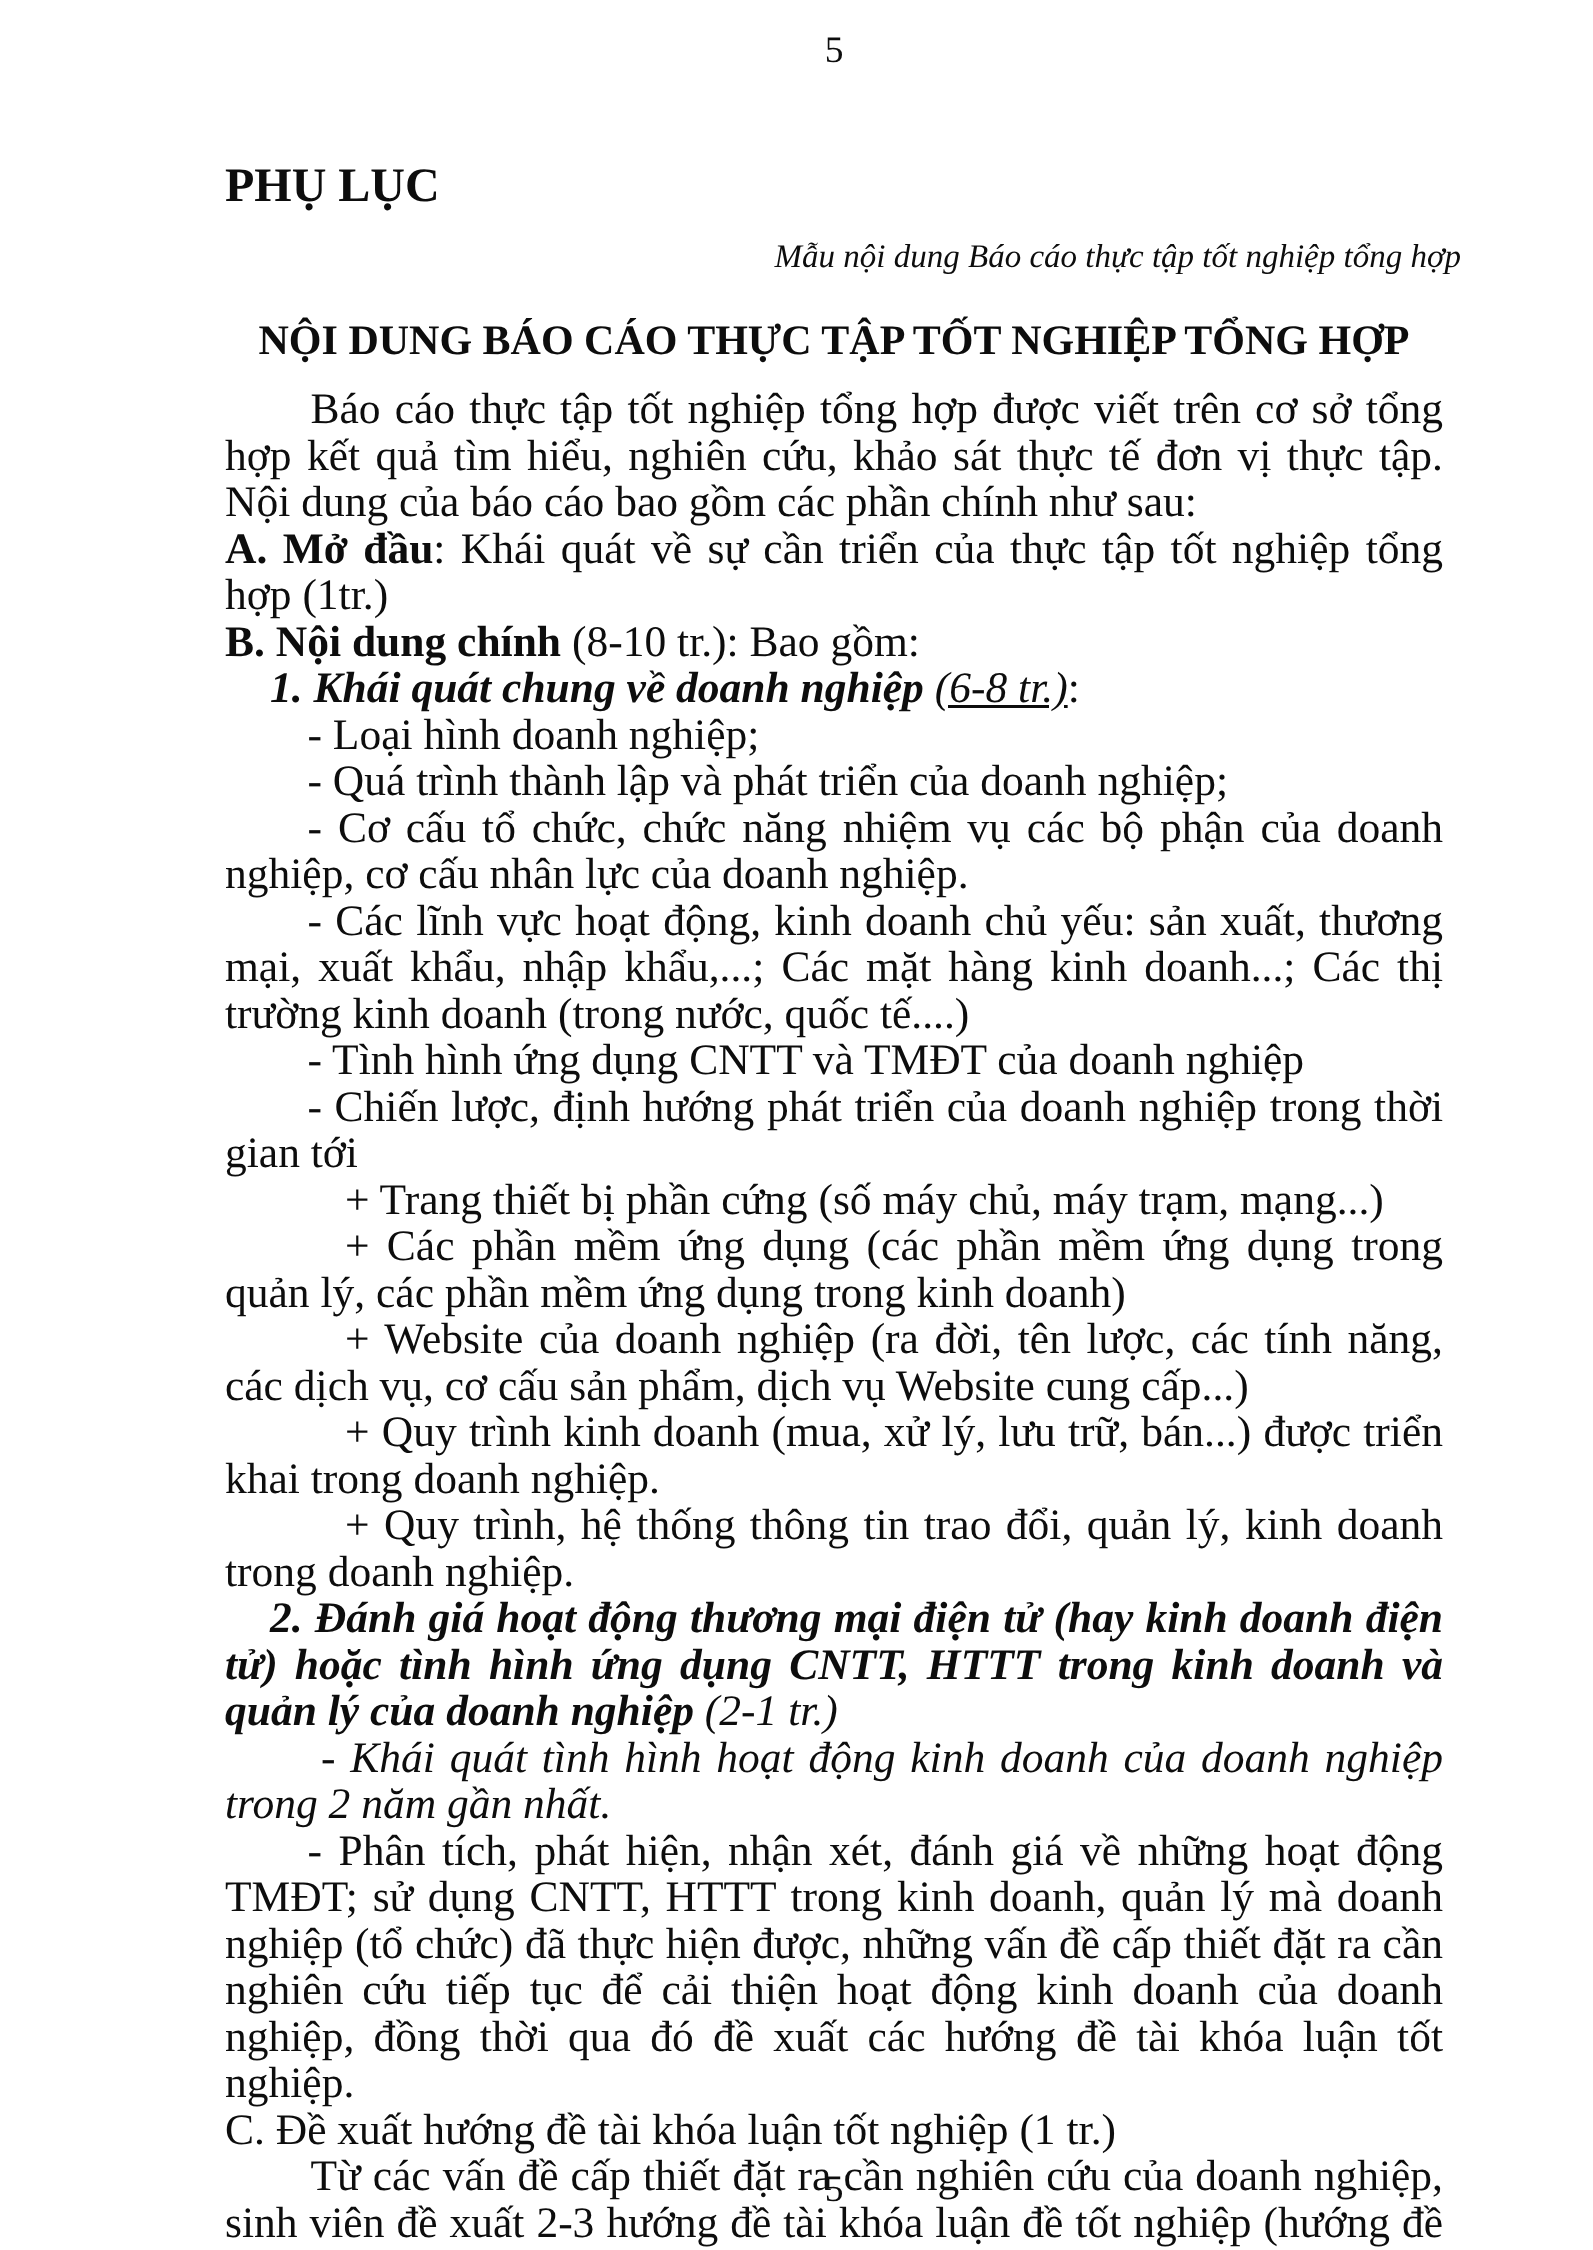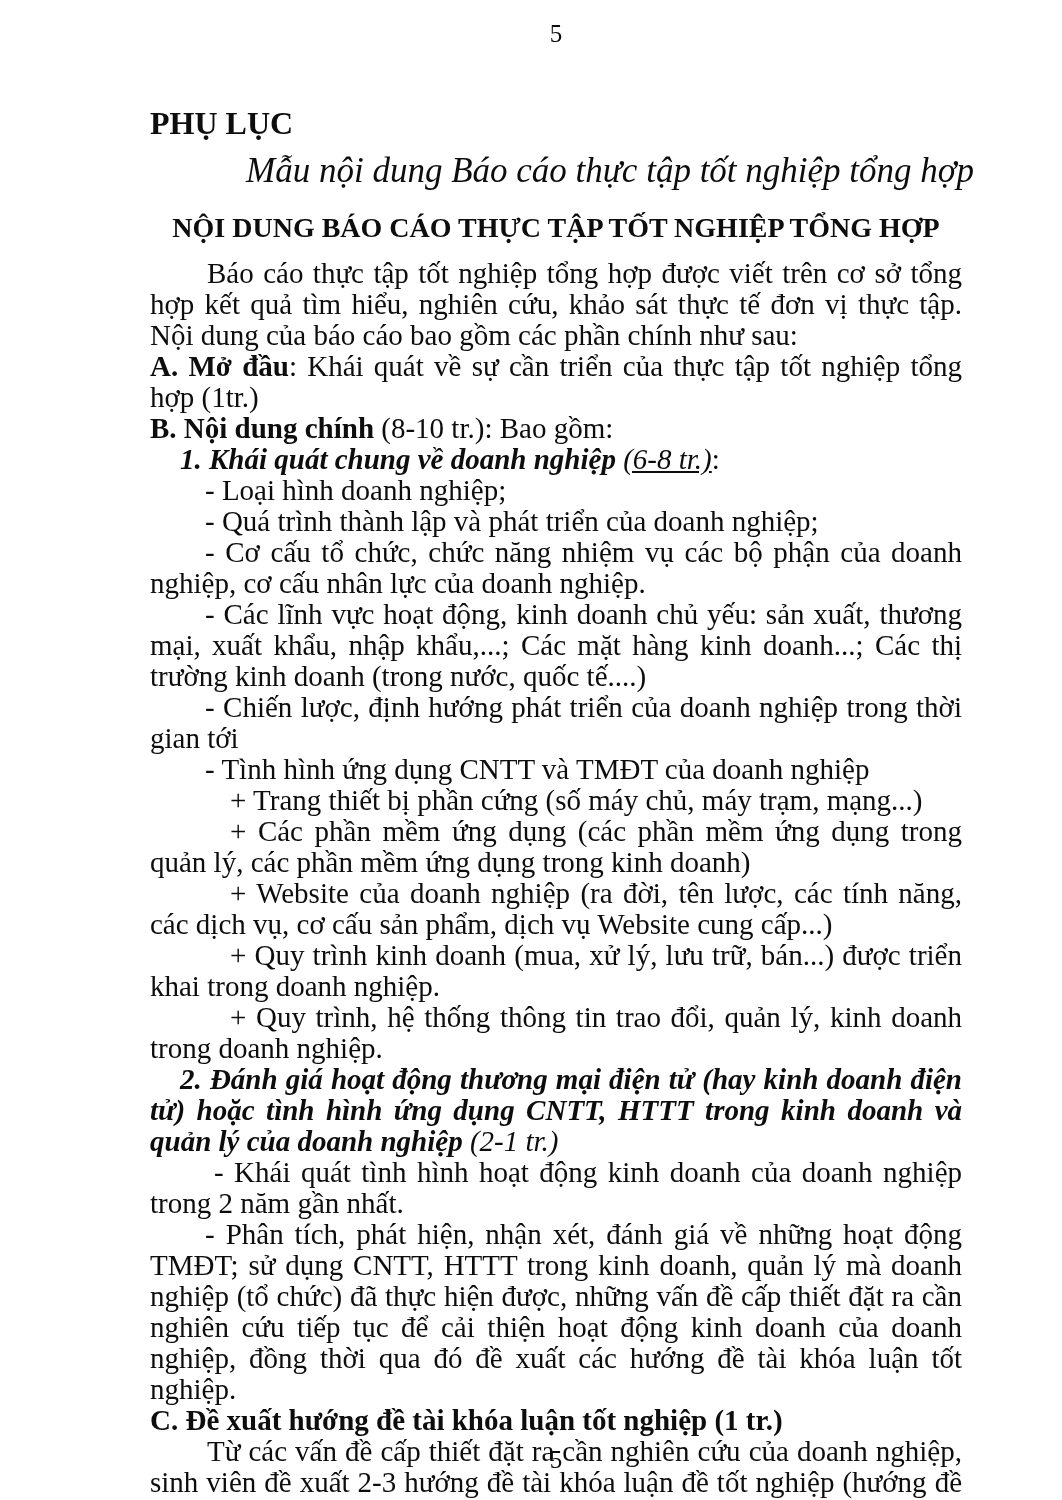--- a/index.html
+++ b/index.html
@@ -38,21 +38,21 @@
     margin: 56px 0 0 0;
     text-align: left;
     font-size: 32px;
     line-height: 37px;
     font-weight: bold;
   }
   .subtitle {
     margin: 13px -12px 0 0;
     text-align: right;
     font-style: italic;
-    font-size: 35px;
+    font-size: 22px;
     line-height: 32px;
   }
   .main-heading {
     margin: 23px 0 0 0;
     text-align: center;
     font-size: 28px;
     line-height: 36px;
     font-weight: bold;
   }
   .body-text {
@@ -61,21 +61,21 @@
   .para {
     margin: 0;
     text-align: justify;
     font-size: 29px;
     line-height: 31px;
   }
   .st-indent  { text-indent: 57px; }
   .st-section { text-indent: 0; }
   .st-num     { text-indent: 30px; }
   .st-dash    { text-indent: 55px; }
-  .st-dash2   { text-indent: 64px; }
+  .st-dash2   { text-indent: 64px; font-style: italic; }
   .st-plus    { text-indent: 80px; }
   .justify-last { text-align-last: justify; }
 </style>
 </head>
 <body>
 
 <div class="page">
   <div class="content">
     <div class="page-number top">5</div>
 
@@ -87,29 +87,29 @@
 
     <div class="body-text" id="body-text">
         <p class="para st-indent"><span>Báo cáo thực tập tốt nghiệp tổng hợp được viết trên cơ sở tổng hợp kết quả tìm hiểu, nghiên cứu, khảo sát thực tế đơn vị thực tập. Nội dung của báo cáo bao gồm các phần chính như sau:</span></p>
         <p class="para st-section"><span style="font-weight: bold;">A. Mở đầu</span><span>: Khái quát về sự cần triển của thực tập tốt nghiệp tổng hợp (1tr.)</span></p>
         <p class="para st-section"><span style="font-weight: bold;">B. Nội dung chính</span><span> (8-10 tr.): Bao gồm:</span></p>
         <p class="para st-num"><span style="font-weight: bold; font-style: italic;">1. Khái quát chung về doanh nghiệp </span><span style="font-style: italic; text-decoration: underline;">(6-8 tr.)</span><span>:</span></p>
         <p class="para st-dash"><span>- Loại hình doanh nghiệp;</span></p>
         <p class="para st-dash"><span>- Quá trình thành lập và phát triển của doanh nghiệp;</span></p>
         <p class="para st-dash"><span>- Cơ cấu tổ chức, chức năng nhiệm vụ các bộ phận của doanh nghiệp, cơ cấu nhân lực của doanh nghiệp.</span></p>
         <p class="para st-dash"><span>- Các lĩnh vực hoạt động, kinh doanh chủ yếu: sản xuất, thương mại, xuất khẩu, nhập khẩu,...; Các mặt hàng kinh doanh...; Các thị trường kinh doanh (trong nước, quốc tế....)</span></p>
+        <p class="para st-dash"><span>- Tình hình ứng dụng CNTT và TMĐT của doanh nghiệp</span></p>
         <p class="para st-dash"><span>- Chiến lược, định hướng phát triển của doanh nghiệp trong thời gian tới</span></p>
-        <p class="para st-dash"><span>- Tình hình ứng dụng CNTT và TMĐT của doanh nghiệp</span></p>
         <p class="para st-plus"><span>+ Trang thiết bị phần cứng (số máy chủ, máy trạm, mạng...)</span></p>
         <p class="para st-plus"><span>+ Các phần mềm ứng dụng (các phần mềm ứng dụng trong quản lý, các phần mềm ứng dụng trong kinh doanh)</span></p>
         <p class="para st-plus"><span>+ Website của doanh nghiệp (ra đời, tên lược, các tính năng, các dịch vụ, cơ cấu sản phẩm, dịch vụ Website cung cấp...)</span></p>
         <p class="para st-plus"><span>+ Quy trình kinh doanh (mua, xử lý, lưu trữ, bán...) được triển khai trong doanh nghiệp.</span></p>
         <p class="para st-plus"><span>+ Quy trình, hệ thống thông tin trao đổi, quản lý, kinh doanh trong doanh nghiệp.</span></p>
         <p class="para st-num"><span style="font-weight: bold; font-style: italic;">2. Đánh giá hoạt động thương mại điện tử (hay kinh doanh điện tử) hoặc tình hình ứng dụng CNTT, HTTT trong kinh doanh và quản lý của doanh nghiệp </span><span style="font-style: italic;">(2-1 tr.)</span></p>
         <p class="para st-dash2"><span>- Khái quát tình hình hoạt động kinh doanh của doanh nghiệp trong 2 năm gần nhất.</span></p>
         <p class="para st-dash"><span>- Phân tích, phát hiện, nhận xét, đánh giá về những hoạt động TMĐT; sử dụng CNTT, HTTT trong kinh doanh, quản lý mà doanh nghiệp (tổ chức) đã thực hiện được, những vấn đề cấp thiết đặt ra cần nghiên cứu tiếp tục để cải thiện hoạt động kinh doanh của doanh nghiệp, đồng thời qua đó đề xuất các hướng đề tài khóa luận tốt nghiệp.</span></p>
-        <p class="para st-section"><span style="font-weight: bold;">C. Đề xuất hướng đề tài khóa luận tốt nghiệp (1 tr.)</span></p>
+        <p class="para st-section"><span style="font-weight: normal;">C. Đề xuất hướng đề tài khóa luận tốt nghiệp (1 tr.)</span></p>
         <p class="para st-indent justify-last"><span>Từ các vấn đề cấp thiết đặt ra cần nghiên cứu của doanh nghiệp, sinh viên đề xuất 2-3 hướng đề tài khóa luận đề tốt nghiệp (hướng đề tài khóa luận tốt nghiệp phải</span></p>
       </div>
   </div>
 
   <div class="page-number bottom">5</div>
 </div>
 
 </body></html>

